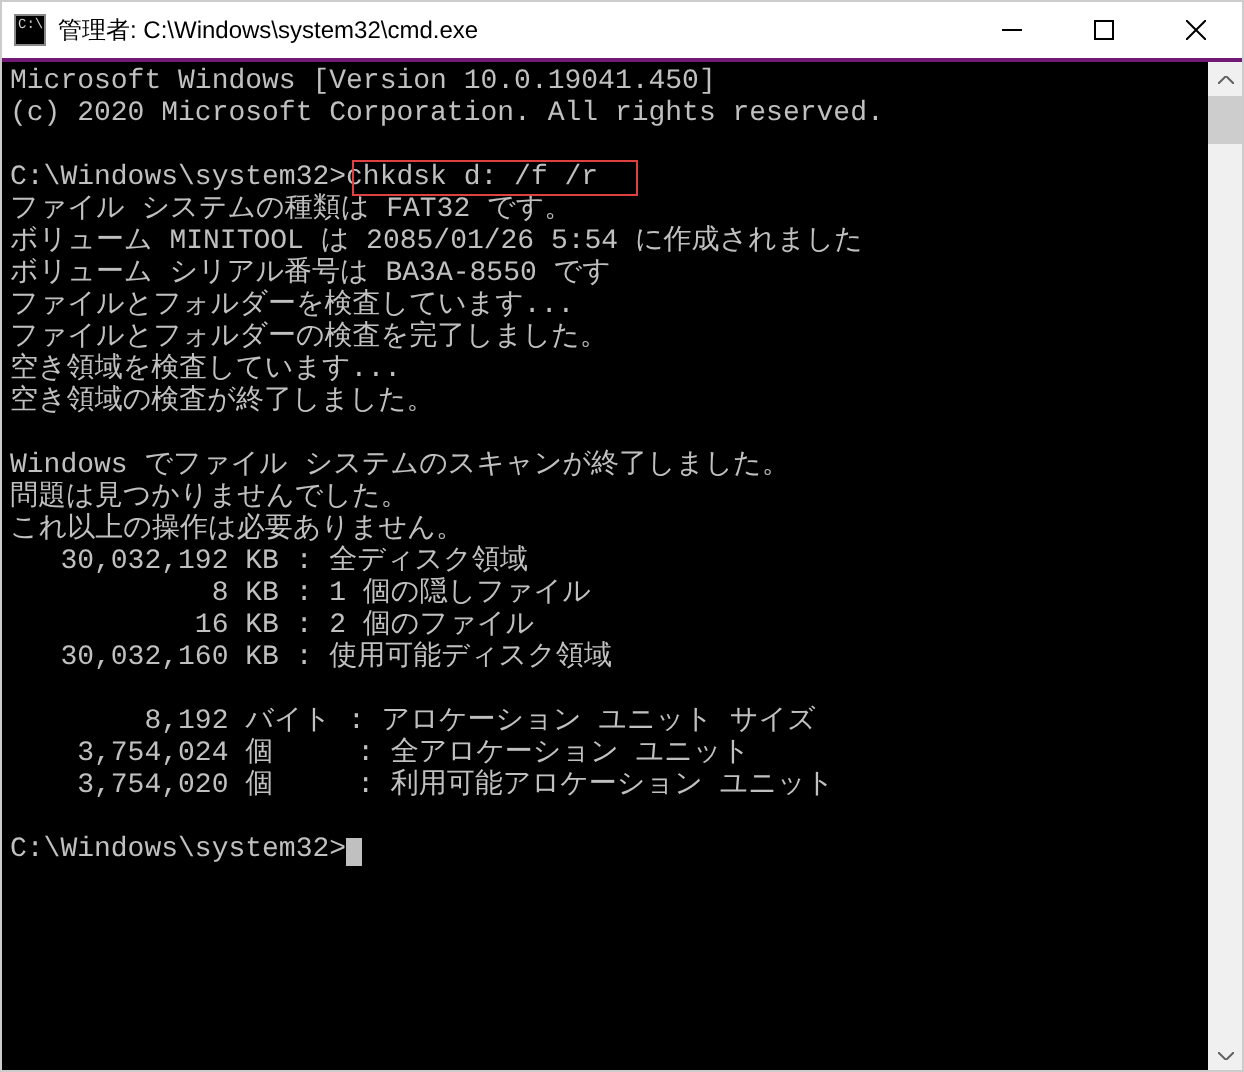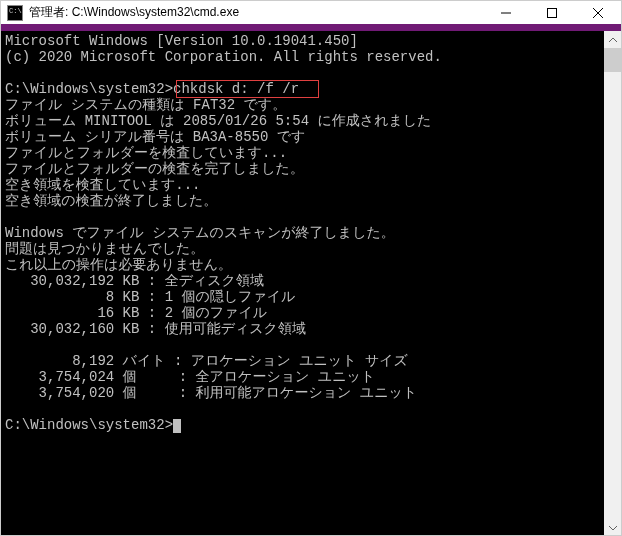--- a/index.html
+++ b/index.html
@@ -8,21 +8,21 @@
       height: 536px;
       background: #fff;
       font-family: "MS Gothic", "Courier New", monospace;
       border: 1px solid #ccc;
     }
     .titlebar {
       height: 30px;
       background: #fff;
       display: flex;
       align-items: center;
-      border-bottom: 7px solid #701a75;
+      border-bottom: 2px solid #701a75;
     }
     .titlebar-icon {
       width: 16px;
       height: 16px;
       margin: 0 6px;
       background: #000;
       border: 1px solid #888;
       position: relative;
     }
     .titlebar-icon::after {

